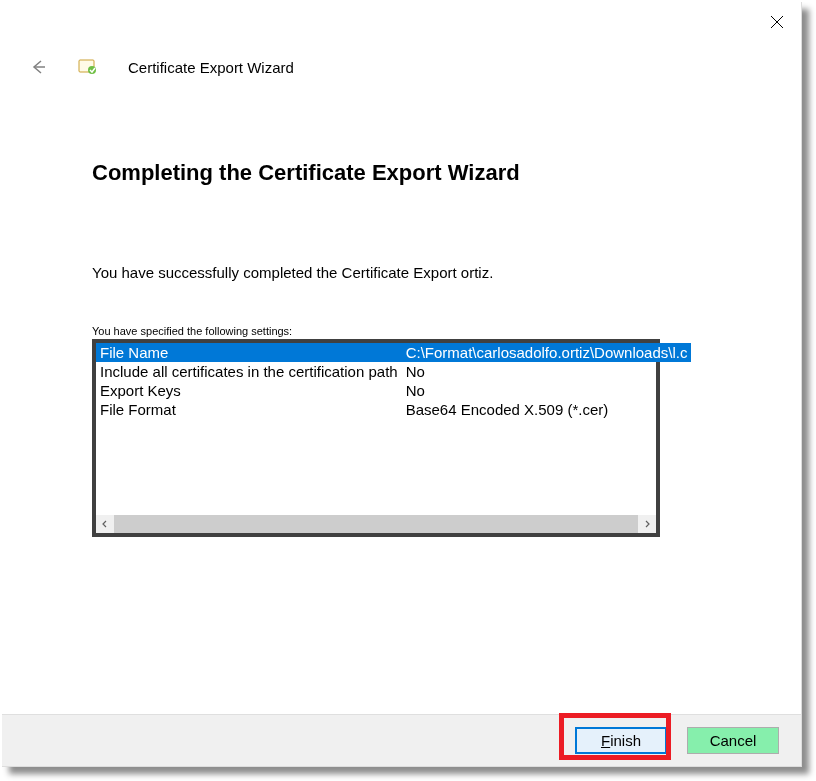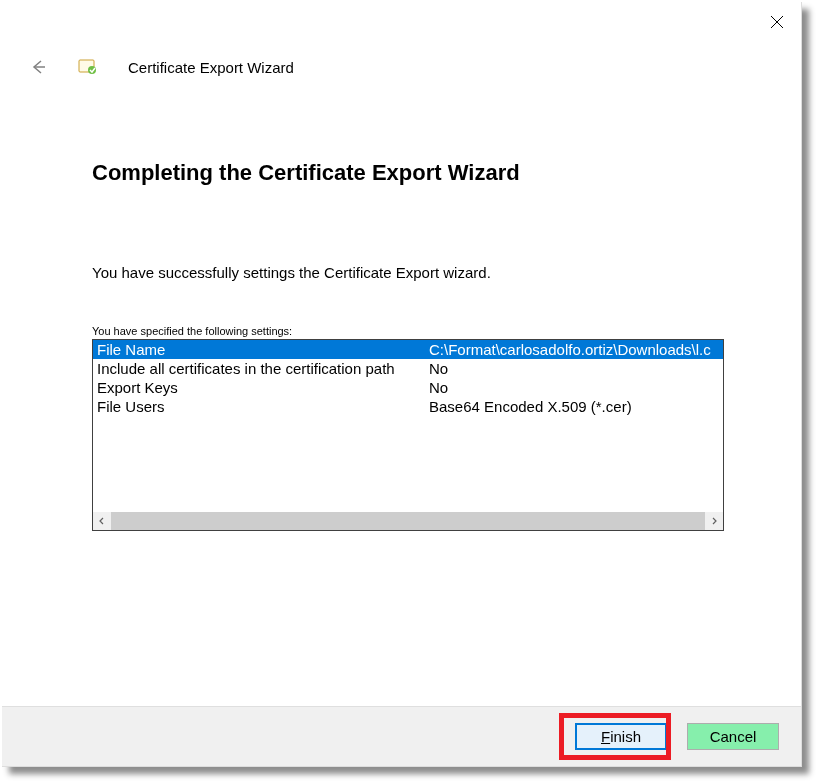--- a/index.html
+++ b/index.html
@@ -91,22 +91,22 @@
       font-size: 15px;
       color: #000;
       margin-bottom: 44px;
     }
     .settings-label {
       font-size: 11px;
       color: #000;
       margin-bottom: 2px;
     }
     .settings-box {
-      border: 1px solid #404040;
-      width: 632px;
+      border: 4px solid #404040;
+      width: 568px;
       background: #fff;
     }
     .settings-table {
       width: 100%;
       border-collapse: collapse;
       font-size: 15px;
     }
     .settings-table td {
       padding: 1px 4px;
       white-space: nowrap;
@@ -141,21 +141,21 @@
     .hscroll-track {
       flex: 1;
       background: #cdcdcd;
       margin: 0;
     }
     .footer {
       position: absolute;
       bottom: 0;
       left: 0;
       right: 0;
-      height: 60px;
+      height: 52px;
       background: #f0f0f0;
       border-top: 1px solid #dfdfdf;
       display: flex;
       justify-content: flex-end;
       align-items: center;
       padding-right: 22px;
       gap: 20px;
     }
     .btn {
       min-width: 92px;
@@ -212,40 +212,40 @@
         <rect x="2" y="4" width="15" height="12" rx="1" fill="#fffbe6" stroke="#cba135" stroke-width="1"></rect>
         <circle cx="15" cy="14" r="4" fill="#6fbf44"></circle>
         <path d="M13 14 L15 16 L18 12" fill="none" stroke="#fff" stroke-width="1.5"></path>
       </svg>
     </div>
     <div class="wizard-title">Certificate Export Wizard</div>
   </div>
 
   <div class="content">
     <h1 class="heading">Completing the Certificate Export Wizard</h1>
-    <p class="success-text">You have successfully settings the Certificate Export wizard.</p>
+    <p class="success-text">You have successfully completed the Certificate Export ortiz.</p>
     <p class="settings-label">You have specified the following settings:</p>
 
     <div class="settings-box">
       <table class="settings-table">
         <tbody id="settings-tbody">
             <tr class="selected">
               <td>File Name</td>
               <td>C:\Format\carlosadolfo.ortiz\Downloads\l.c</td>
             </tr>
             <tr>
               <td>Include all certificates in the certification path</td>
               <td>No</td>
             </tr>
             <tr>
               <td>Export Keys</td>
               <td>No</td>
             </tr>
             <tr>
-              <td>File Users</td>
+              <td>File Format</td>
               <td>Base64 Encoded X.509 (*.cer)</td>
             </tr>
           </tbody>
       </table>
       <div class="filler"></div>
       <div class="hscroll">
         <div class="hscroll-btn">
           <svg width="8" height="8" viewBox="0 0 8 8">
               <path d="M5 1 L2 4 L5 7" fill="none" stroke="#606060" stroke-width="1.2"></path>
             </svg>

